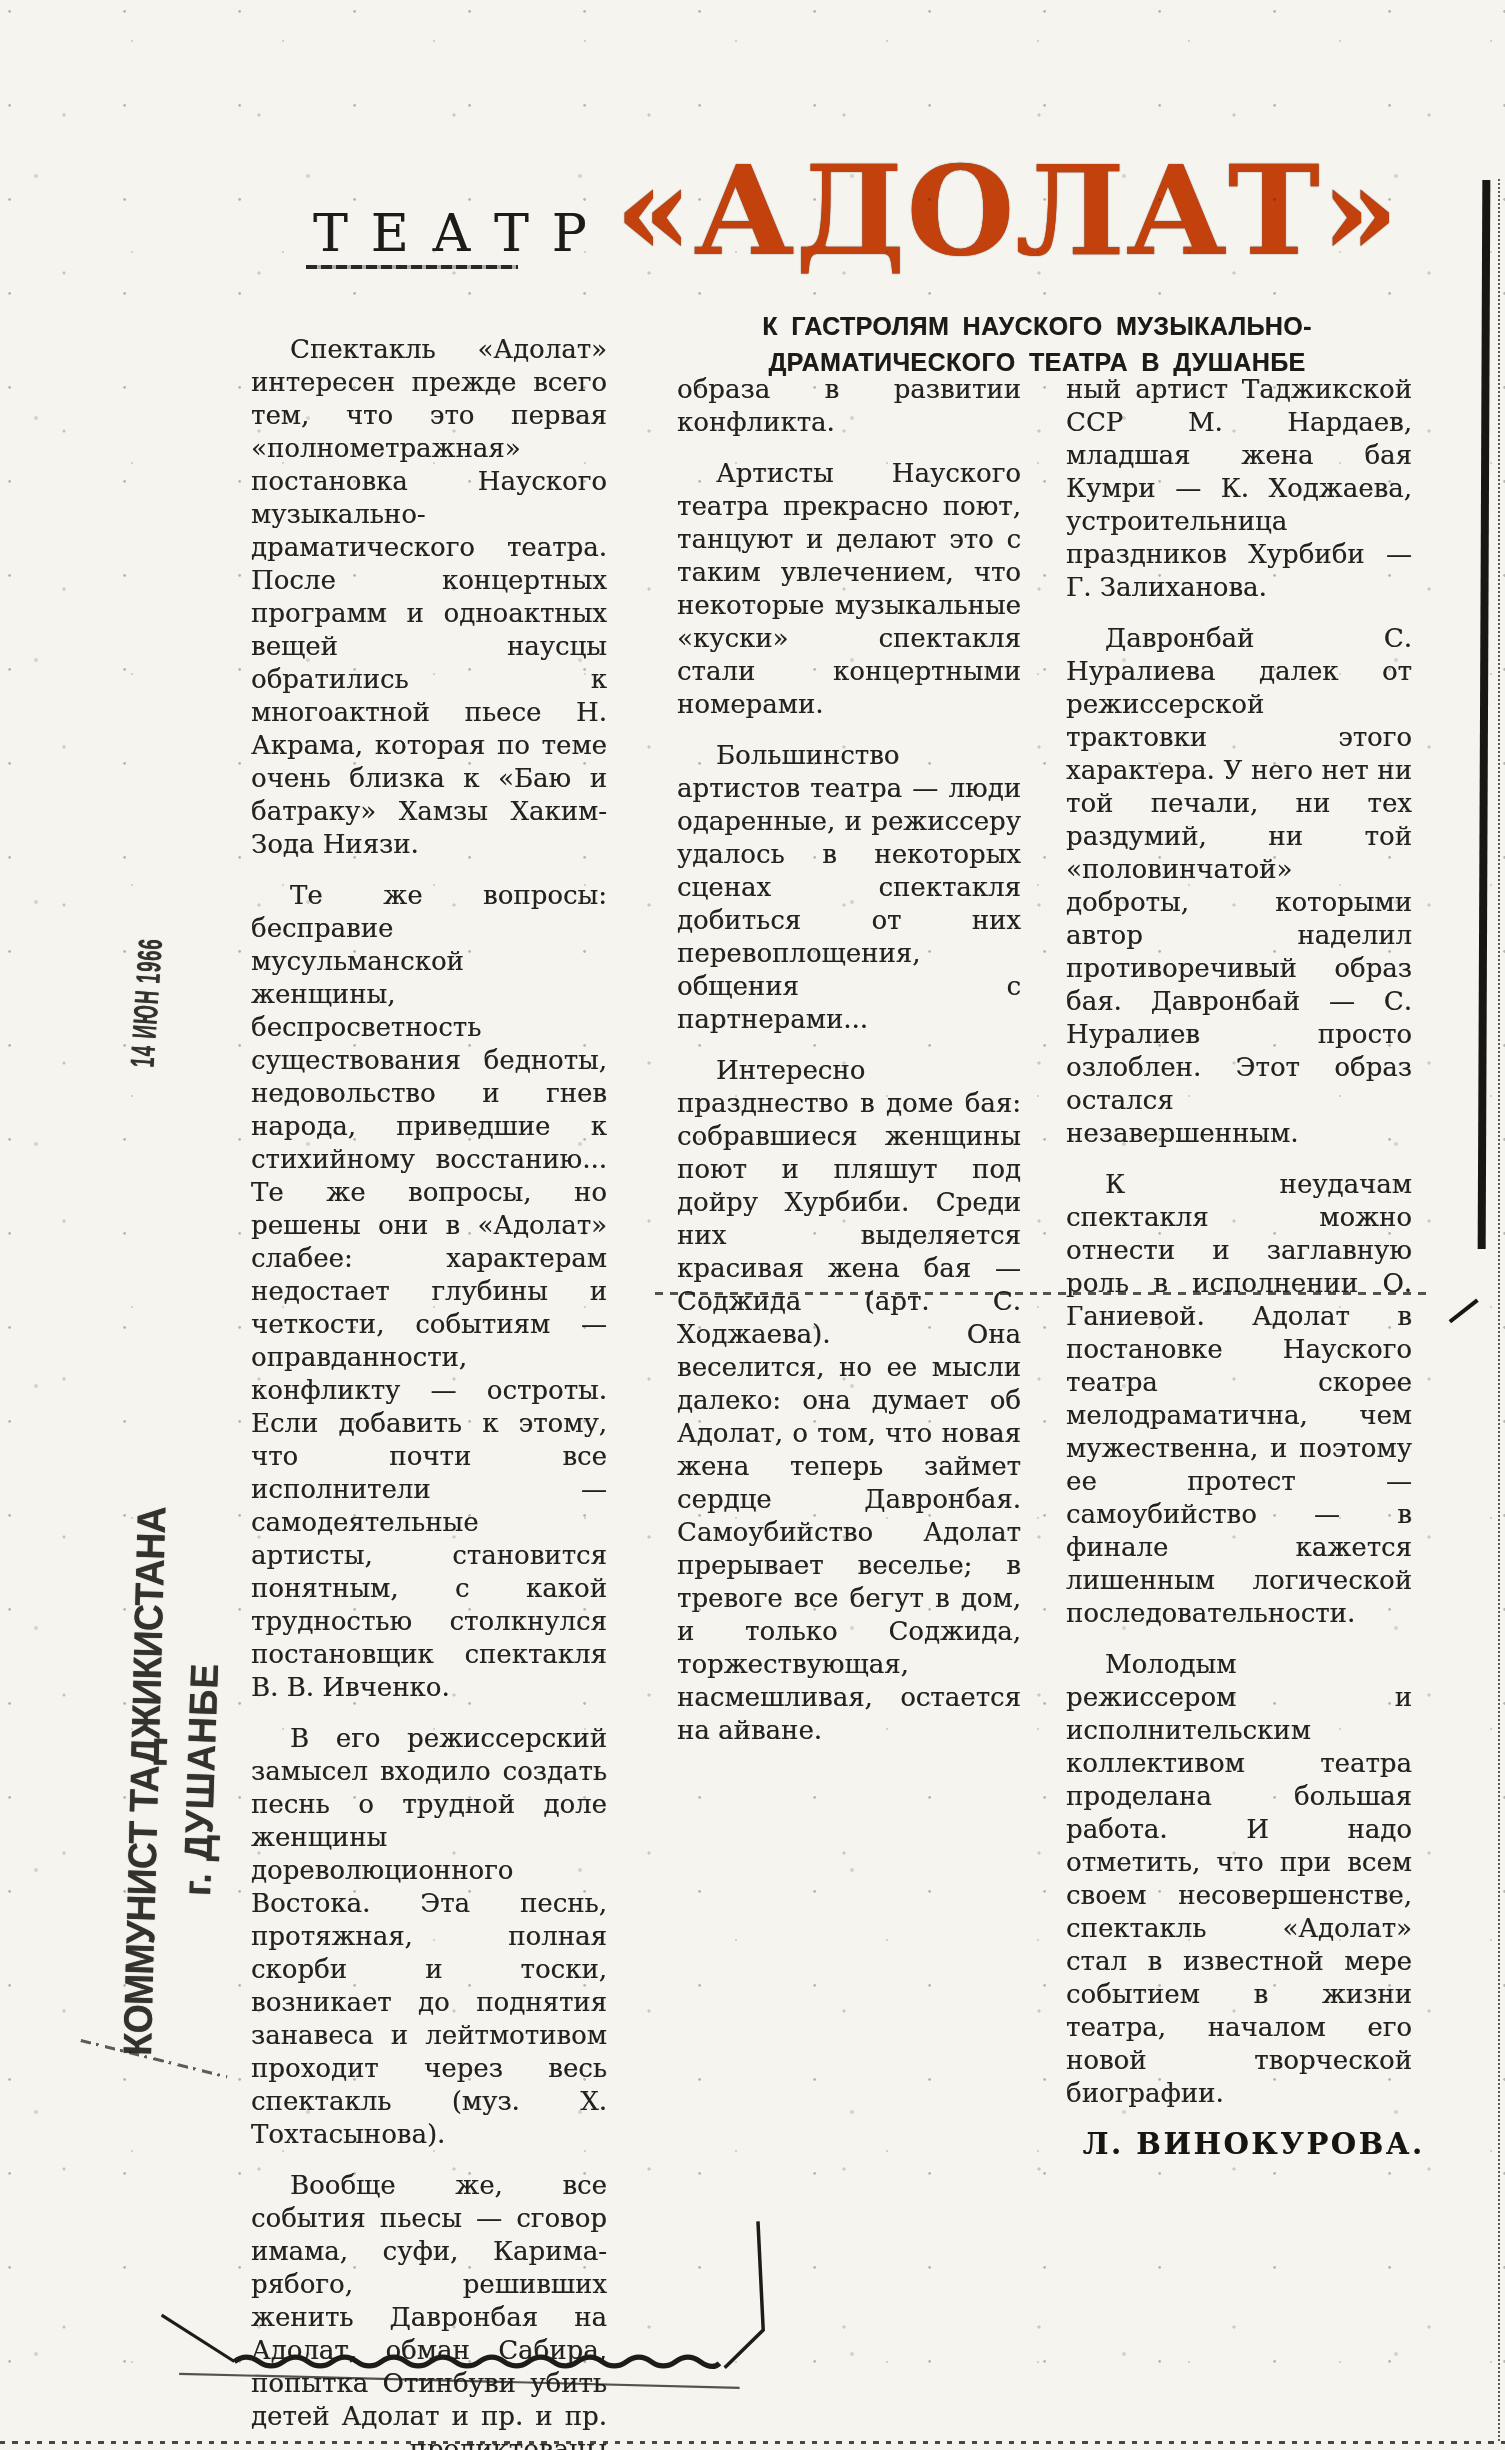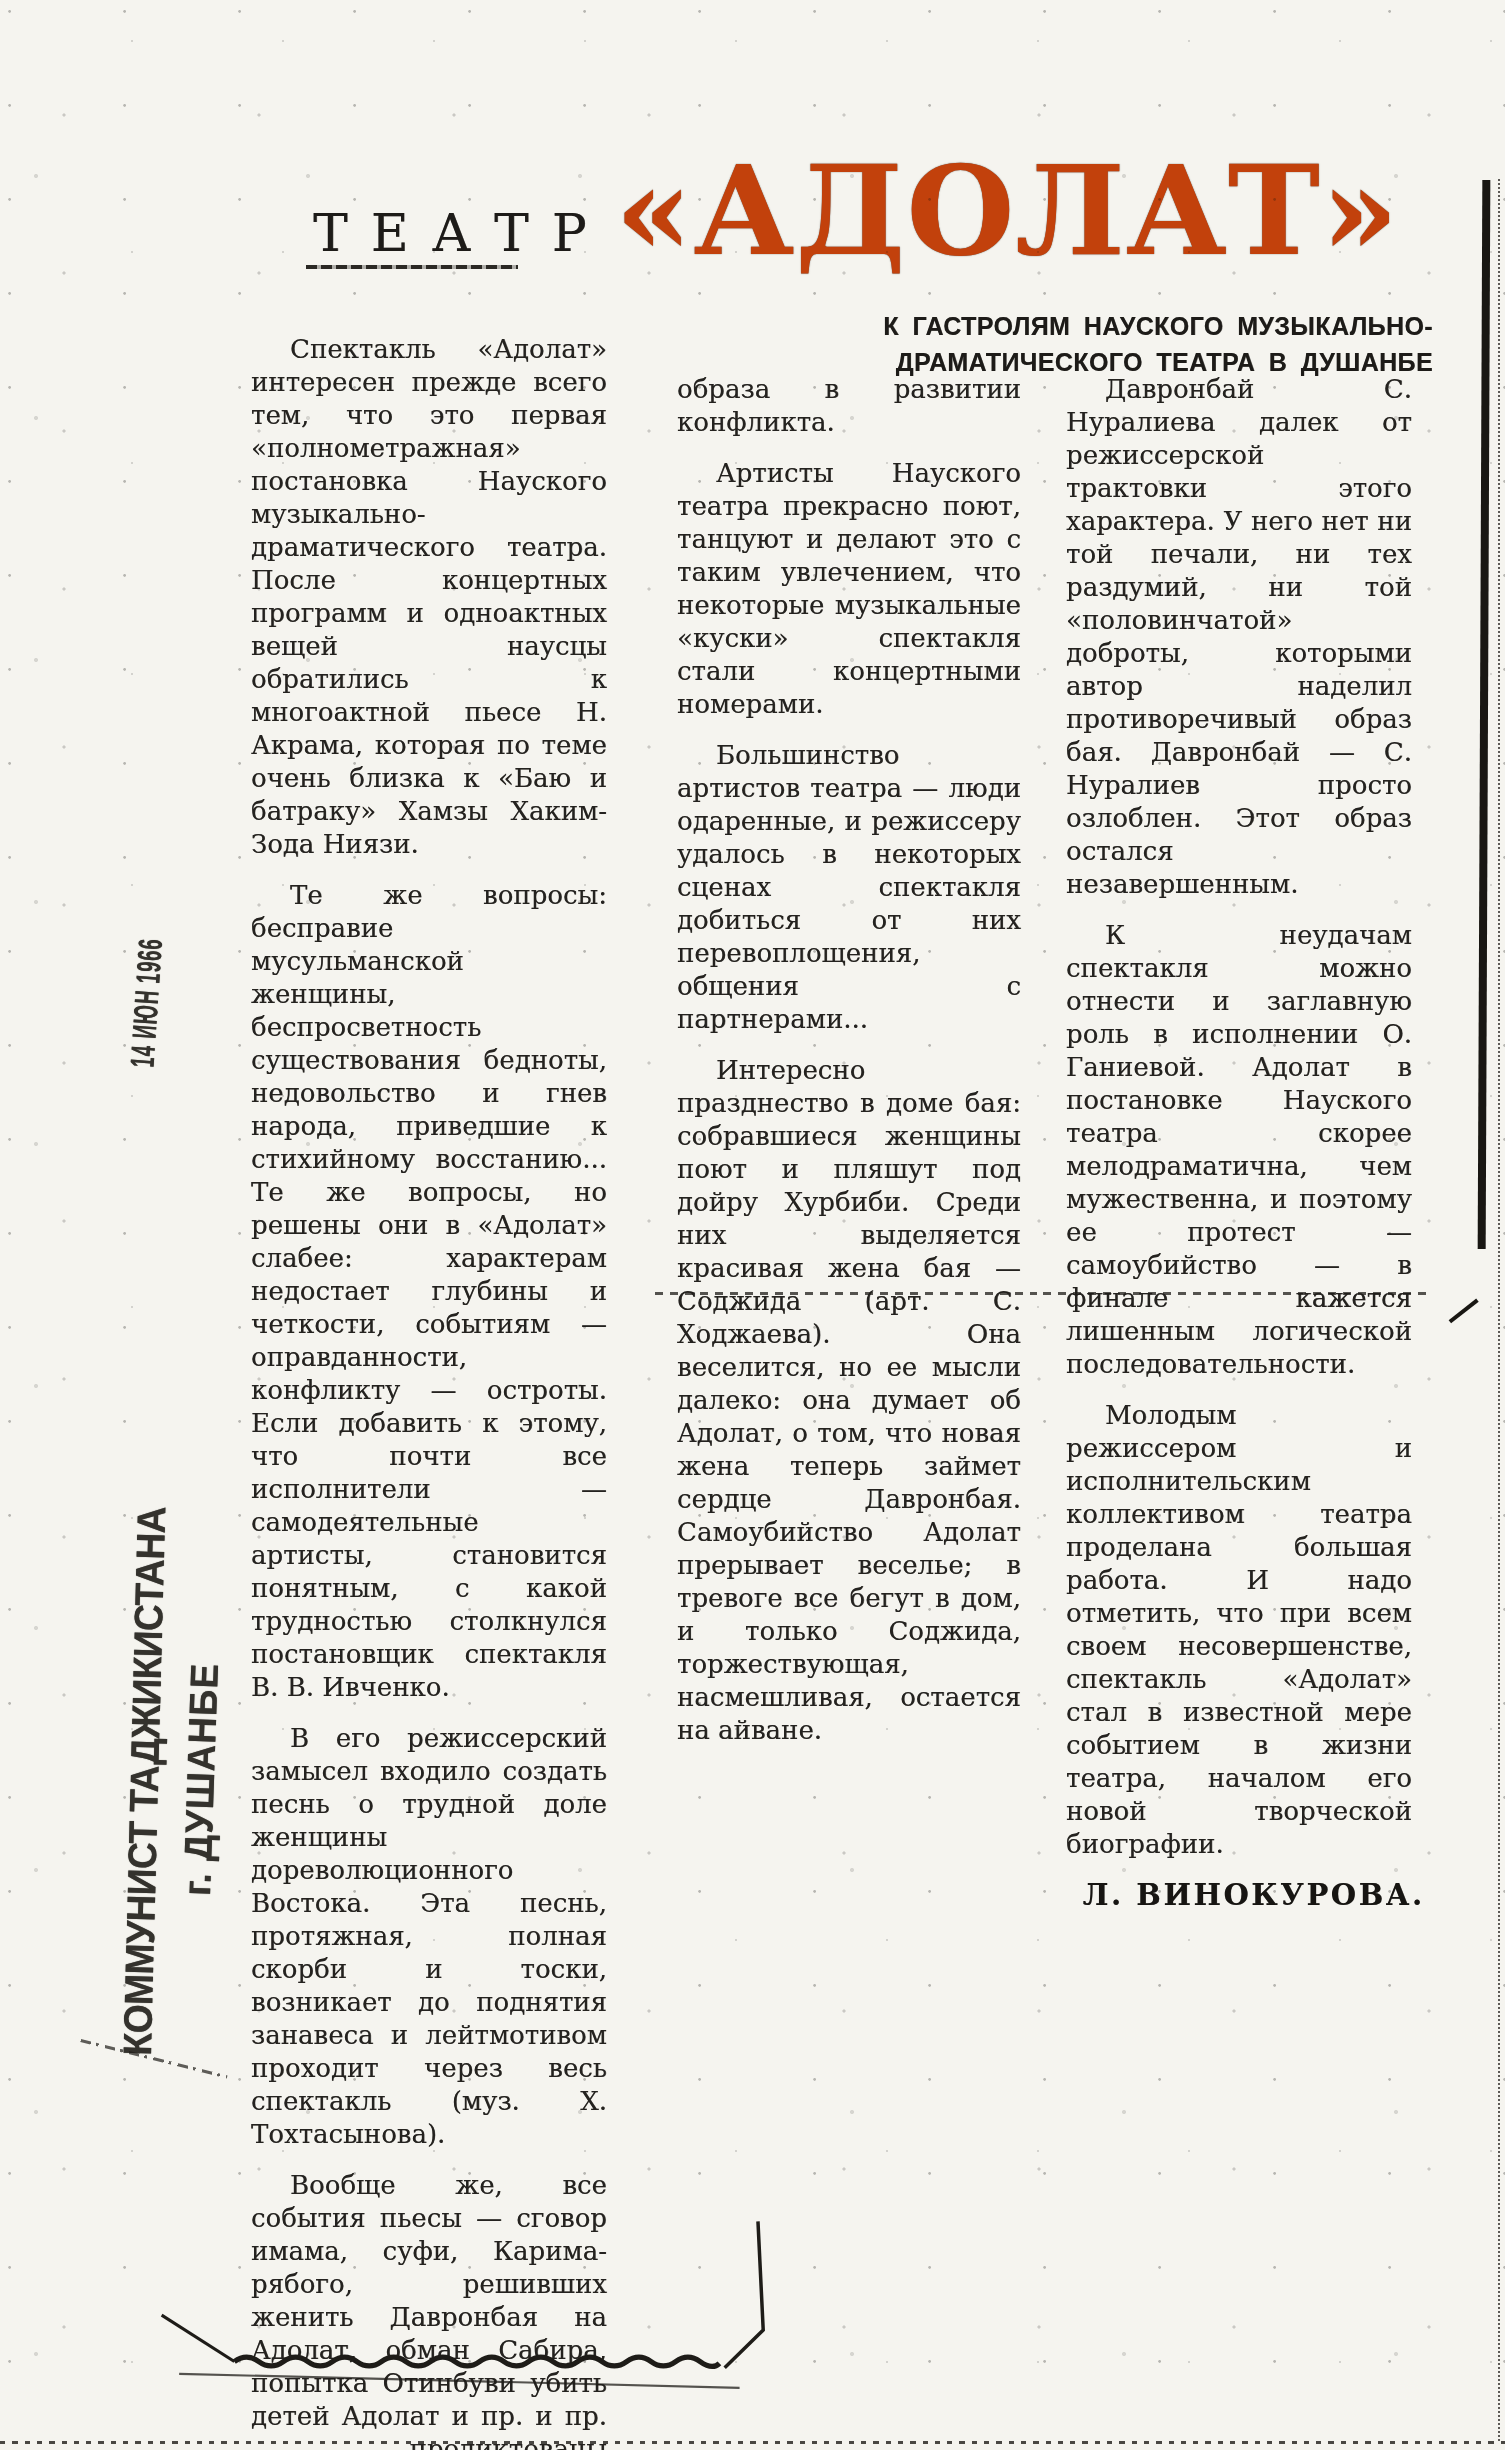--- a/index.html
+++ b/index.html
@@ -37,21 +37,21 @@
   .title{
     position:absolute;left:615px;top:138px;width:823px;
     font-size:124px;font-weight:bold;letter-spacing:0.9px;color:#c2410c;
     white-space:nowrap;
     text-shadow:0 0 1.2px rgba(22,20,17,.75);
   }
   .subtitle{
     position:absolute;left:641px;top:308px;width:792px;
     font-family:"Liberation Sans", sans-serif;
     font-size:25px;font-weight:bold;line-height:36px;
-    text-align:right;letter-spacing:0.4px;word-spacing:6.1px;color:#1d1b18;
+    text-align:center;letter-spacing:0.4px;word-spacing:6.1px;color:#1d1b18;
     text-shadow:0.3px 0.3px 0.4px rgba(29,27,24,.6);
   }
 
   .col{
     position:absolute;
     font-size:26px;line-height:33px;
     text-shadow:0.3px 0.3px 0.4px rgba(36,34,31,.55);
   }
   #col1{left:233px;top:315px;width:392px;}
   #col2{left:659px;top:355px;width:380px;}
@@ -112,20 +112,21 @@
   </div>
 
   <div class="col" id="col2">
     <p class="para cont">образа в развитии конфликта.</p>
     <p class="para">Артисты Науского театра прекрасно поют, танцуют и делают это с таким увлечением, что некоторые музыкальные «куски» спектакля стали концертными номерами.</p>
     <p class="para">Большинство артистов театра — люди одаренные, и режиссеру удалось в некоторых сценах спектакля добиться от них перевоплощения, общения с партнерами...</p>
     <p class="para">Интересно празднество в доме бая: собравшиеся женщины поют и пляшут под дойру Хурбиби. Среди них выделяется красивая жена бая — Соджида (арт. С. Ходжаева). Она веселится, но ее мысли далеко: она думает об Адолат, о том, что новая жена теперь займет сердце Давронбая. Самоубийство Адолат прерывает веселье; в тревоге все бегут в дом, и только Соджида, торжествующая, насмешливая, остается на айване.</p>
   </div>
 
   <div class="col" id="col3">
+    <p class="para cont">ный артист Таджикской ССР М. Нардаев, младшая жена бая Кумри — К. Ходжаева, устроительница праздников Хурбиби — Г. Залиханова.</p>
     <p class="para">Давронбай С. Нуралиева далек от режиссерской трактовки этого характера. У него нет ни той печали, ни тех раздумий, ни той «половинчатой» доброты, которыми автор наделил противоречивый образ бая. Давронбай — С. Нуралиев просто озлоблен. Этот образ остался незавершенным.</p>
     <p class="para">К неудачам спектакля можно отнести и заглавную роль в исполнении О. Ганиевой. Адолат в постановке Науского театра скорее мелодраматична, чем мужественна, и поэтому ее протест — самоубийство — в финале кажется лишенным логической последовательности.</p>
     <p class="para">Молодым режиссером и исполнительским коллективом театра проделана большая работа. И надо отметить, что при всем своем несовершенстве, спектакль «Адолат» стал в известной мере событием в жизни театра, началом его новой творческой биографии.</p>
     <div class="byline">Л. ВИНОКУРОВА.</div>
   </div>
 
   <div class="stamp" id="stamp-date">14 ИЮН 1966</div>
   <div class="stamp" id="stamp-org">КОММУНИСТ ТАДЖИКИСТАНА</div>
   <div class="stamp" id="stamp-city">г. ДУШАНБЕ</div>
 

